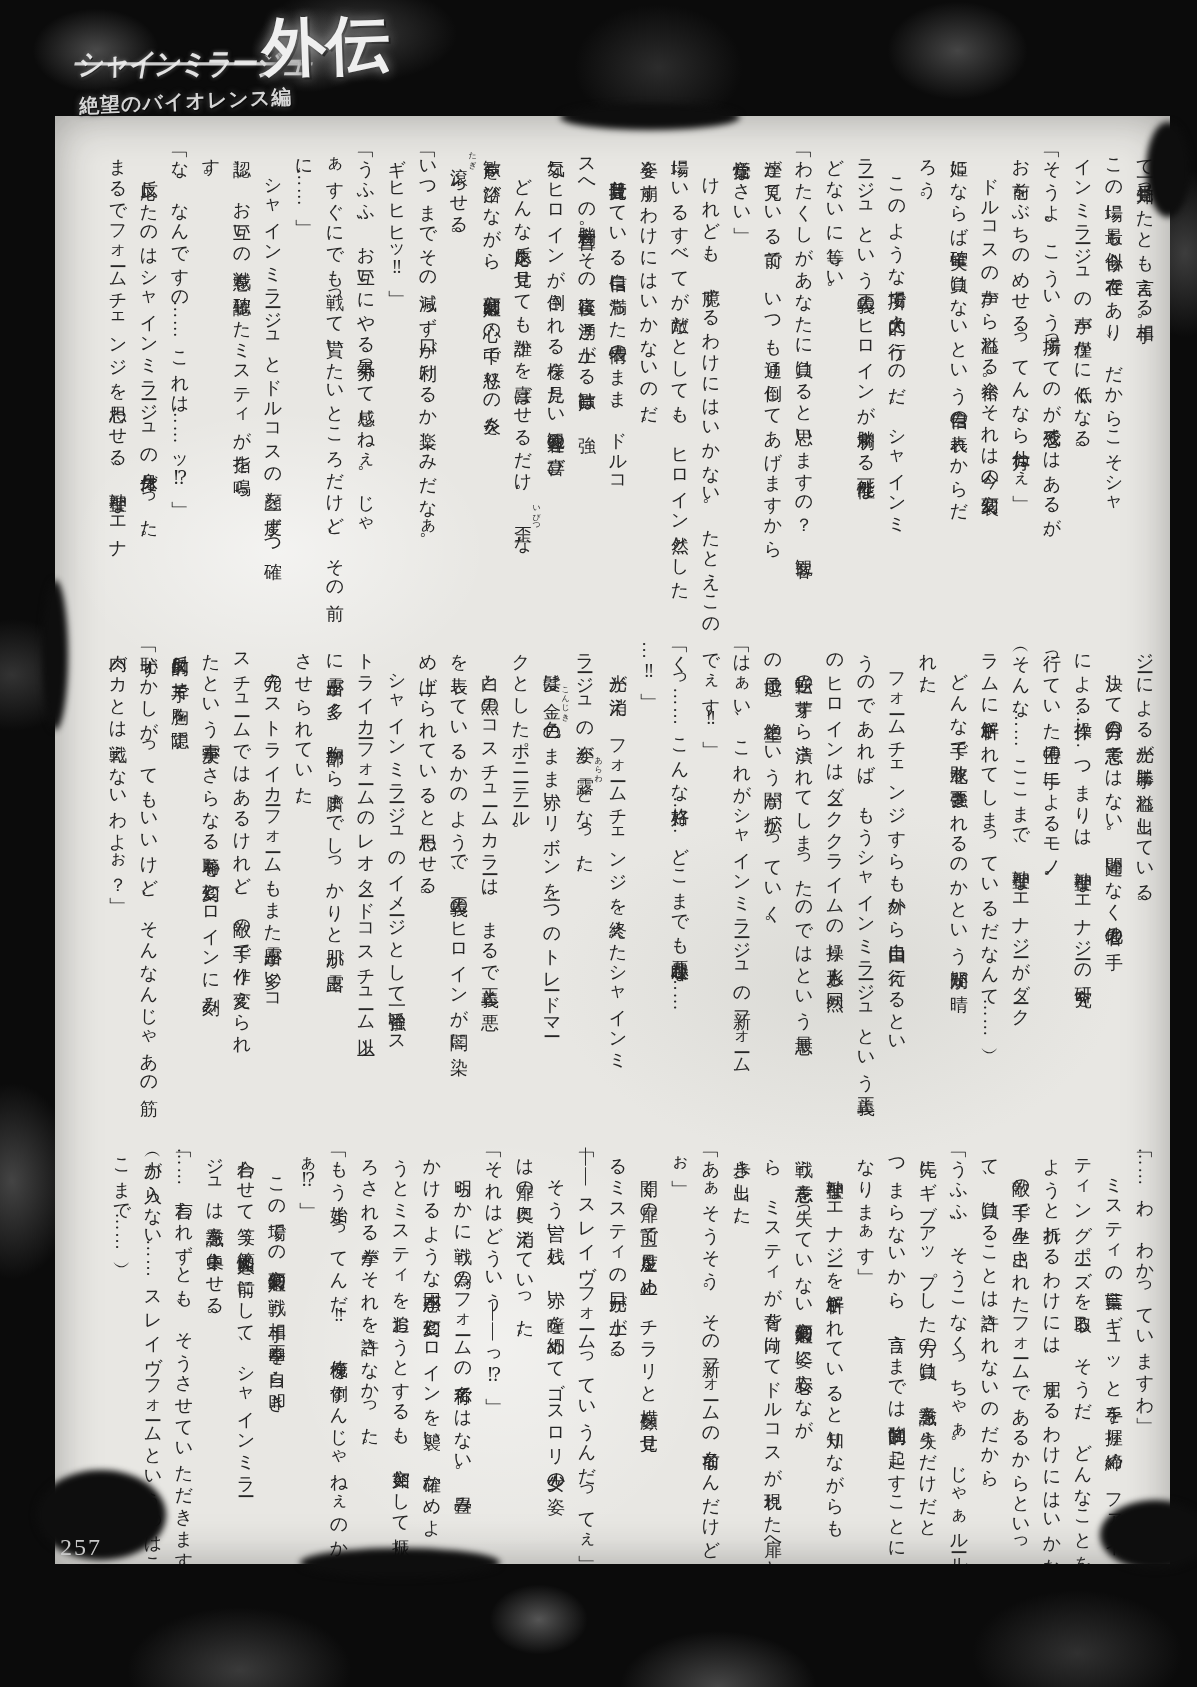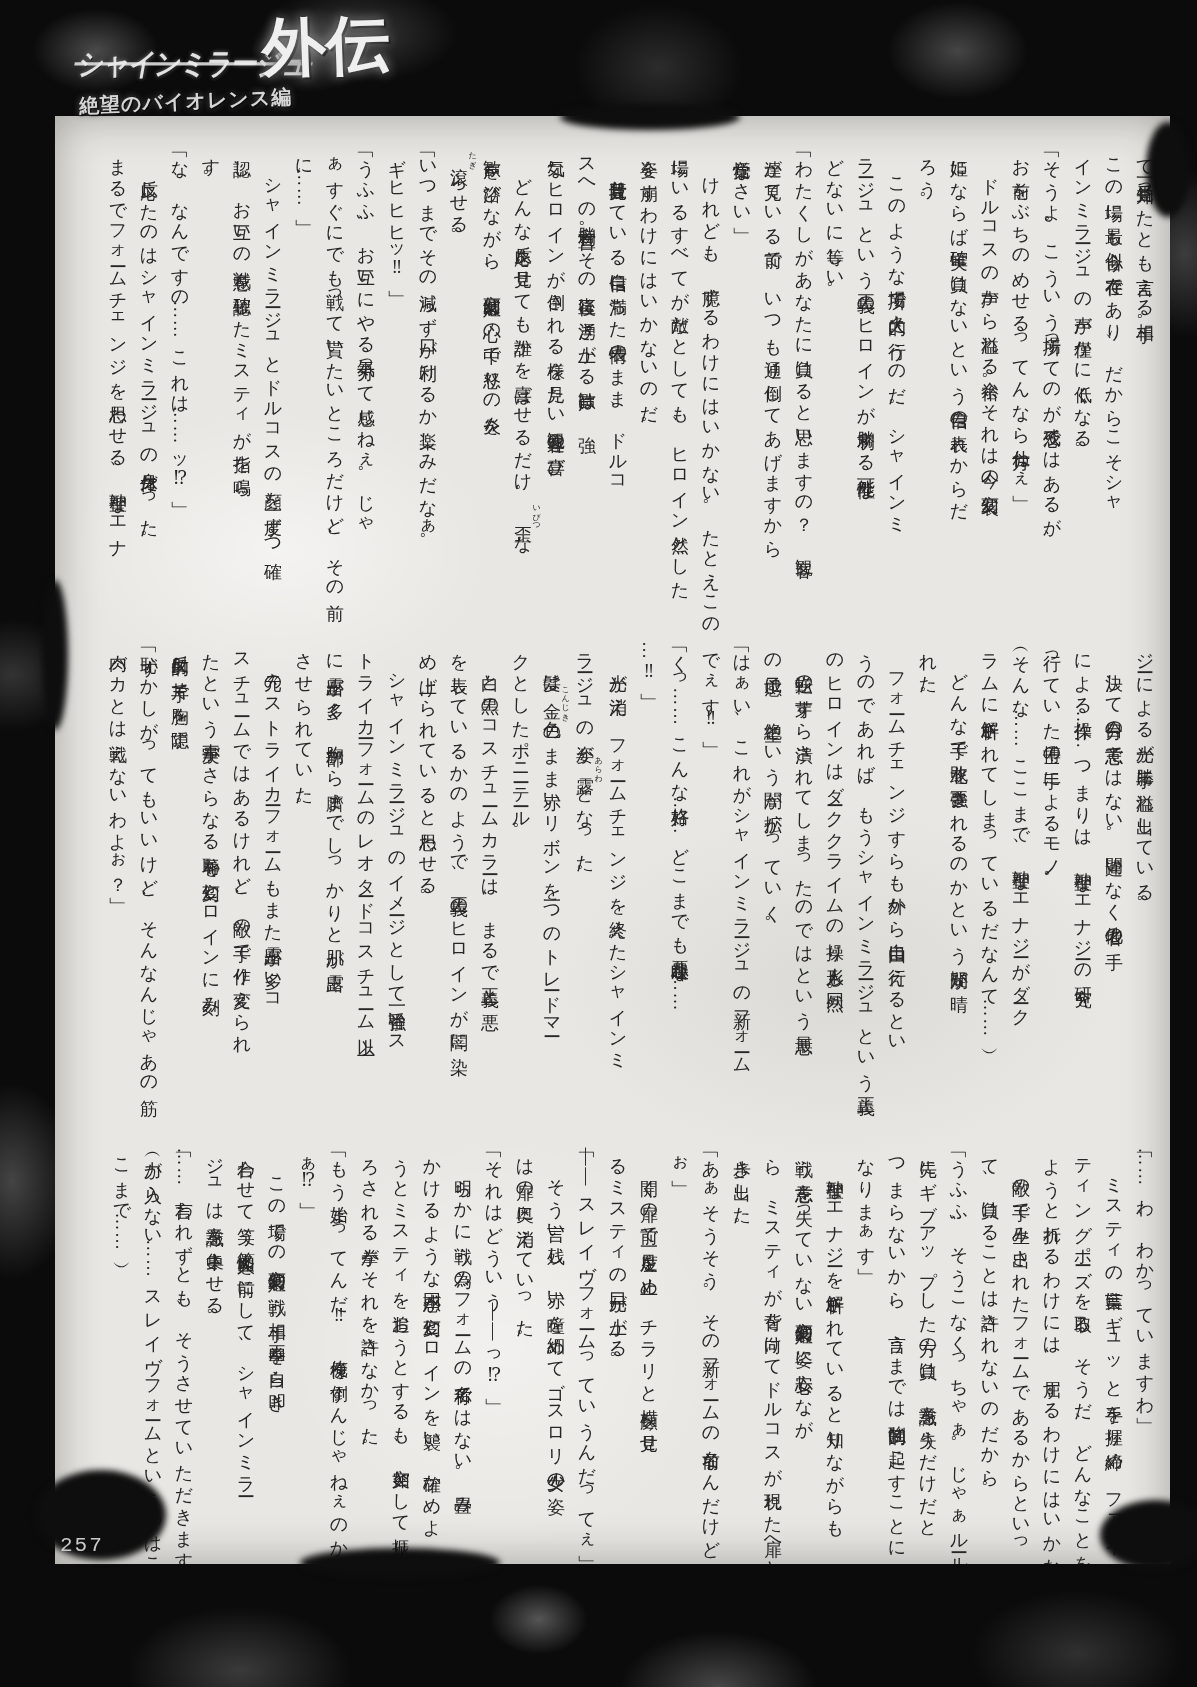--- a/index.html
+++ b/index.html
@@ -66,22 +66,22 @@
     background:radial-gradient(ellipse, rgba(130,130,130,.55), transparent 70%);
     z-index:-1;
   }
   .logo-sub{
     position:absolute;left:4px;top:58px;font-size:20px;font-weight:bold;
     letter-spacing:1px;color:#d5d5d5;white-space:nowrap;
     transform:rotate(-2.5deg);text-shadow:1px 1px 2px #000,0 0 6px #666;
   }
   .page-number{
     position:absolute;left:60px;top:1534px;z-index:4;
-    font-family:Liberation Mono, monospace;
-    font-size:21px;letter-spacing:2px;color:#c9c9c9;
+    font-family:Liberation Serif, serif;
+    font-size:24px;letter-spacing:2px;color:#c9c9c9;
   }
 </style>
 </head>
 <body>
 
 <div class="page">
 
   <div class="logo">
     <div class="logo-top">
       <span class="logo-series">シャインミラージュ</span>

